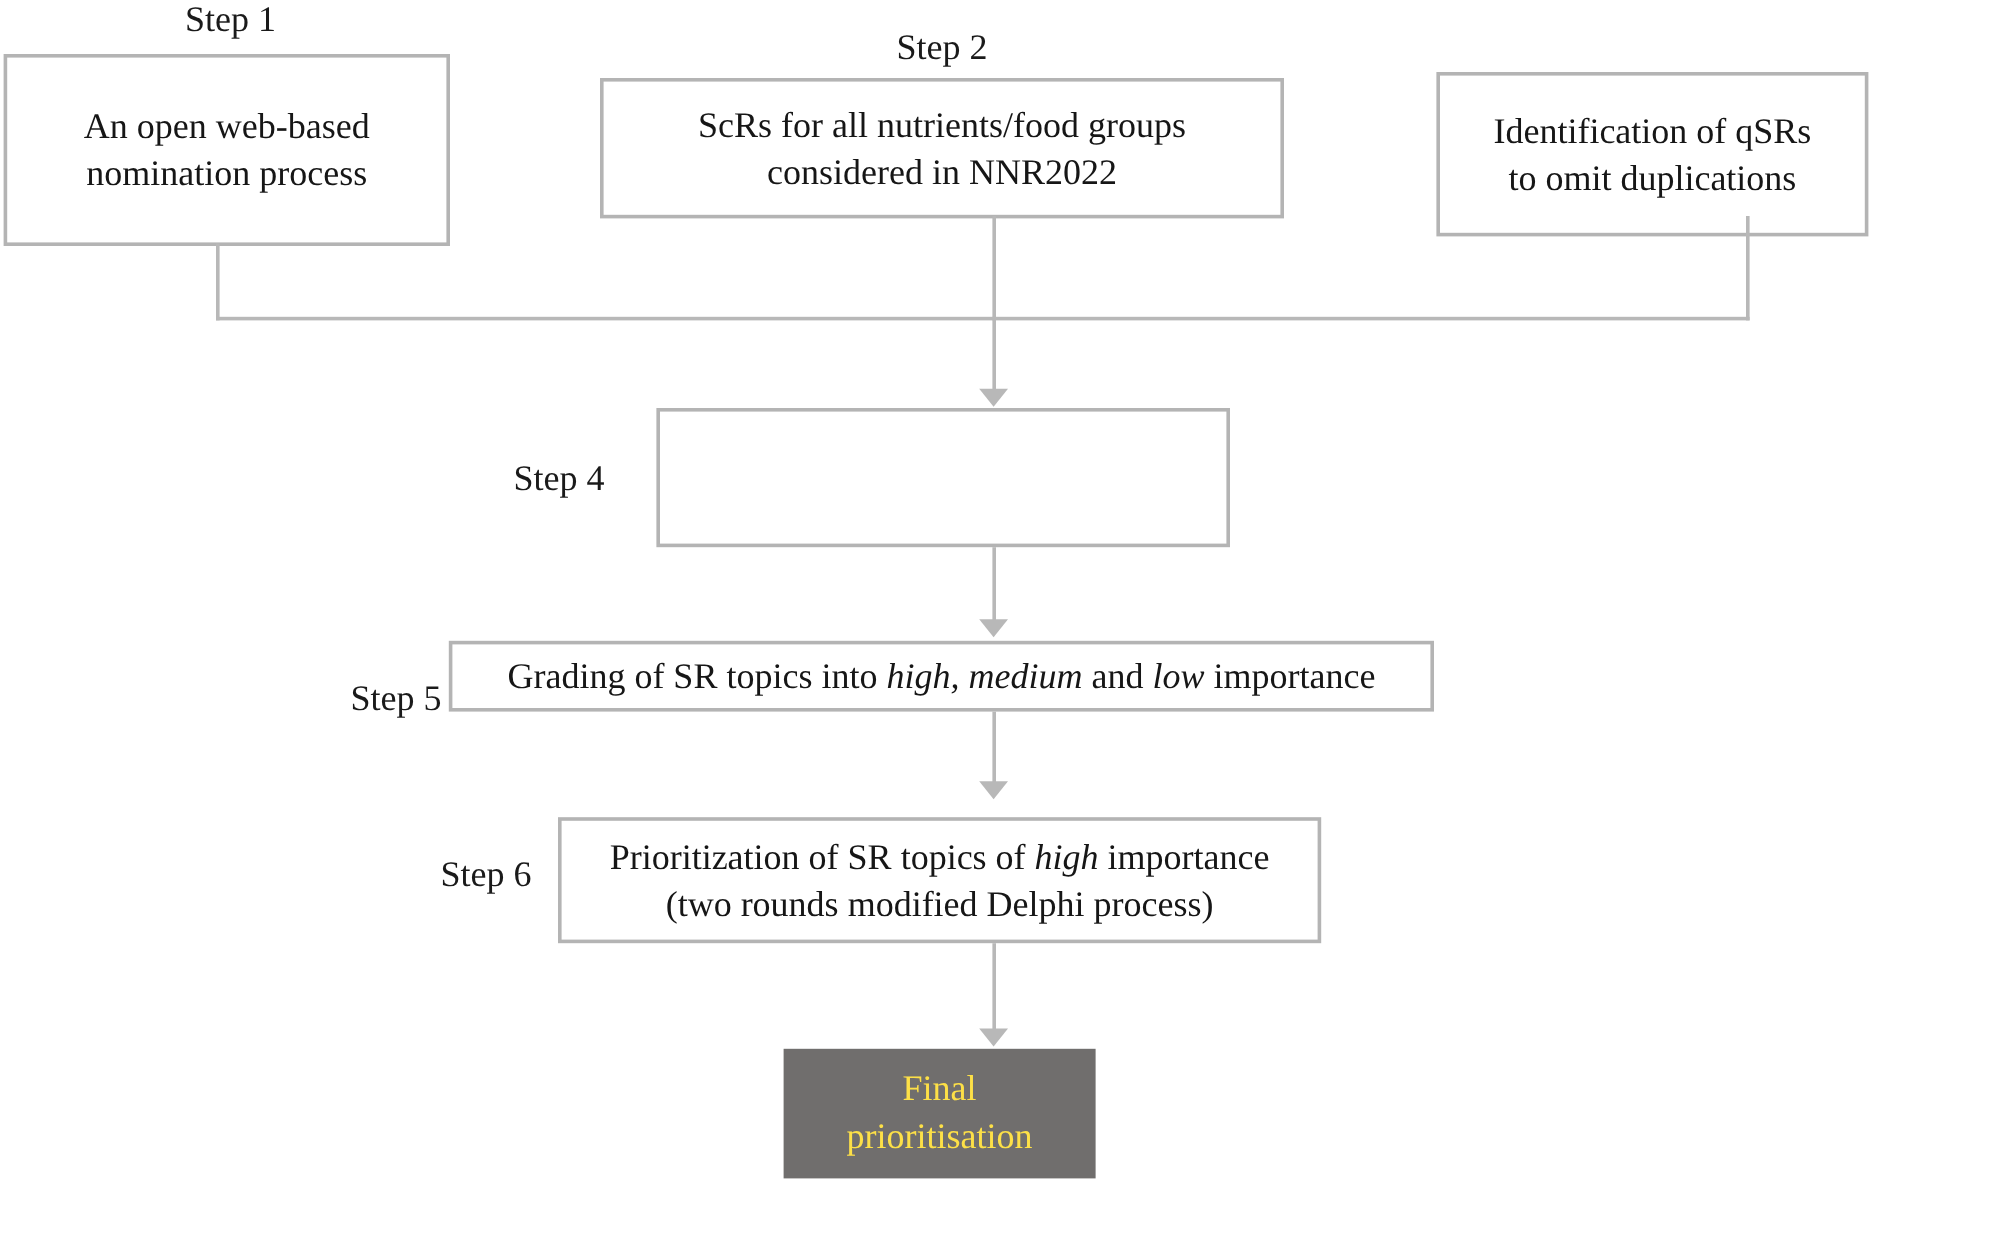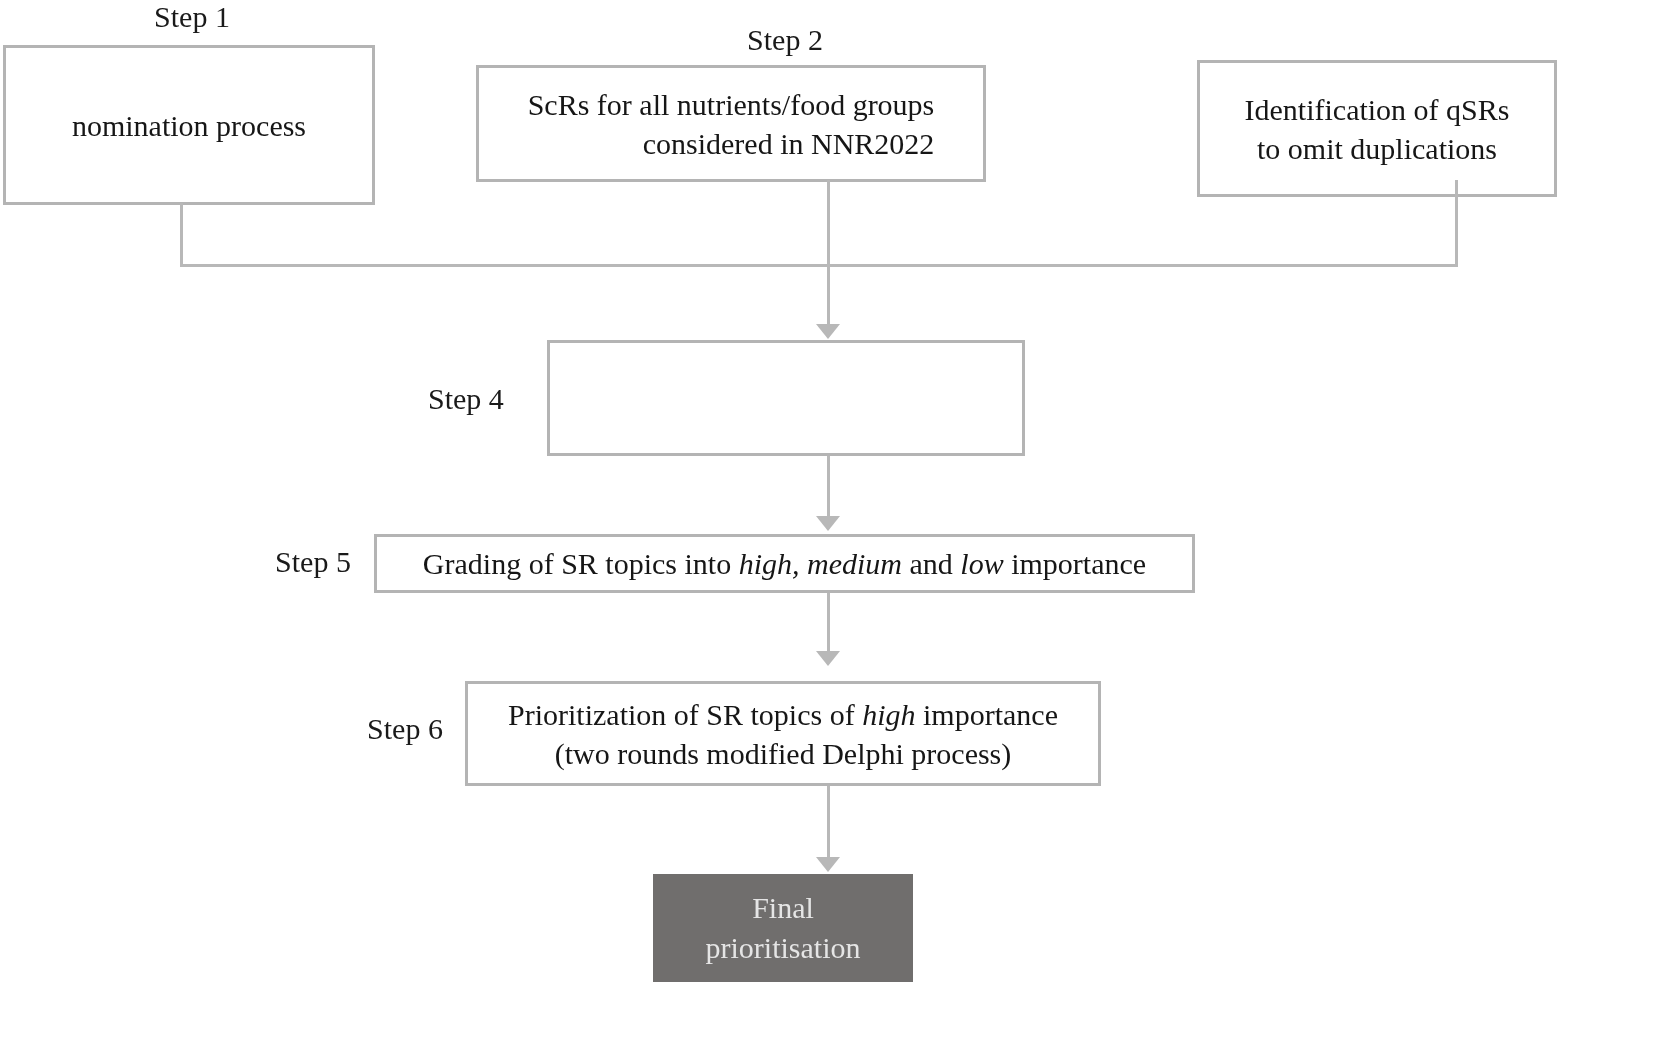--- a/index.html
+++ b/index.html
@@ -42,21 +42,21 @@
     font-size: 30px;
     line-height: 1.30;
     color: #161616;
     padding: 0 10px;
   }
   .box.final {
     background: #706e6d;
     border: none;
   }
   .box.final .txt {
-    color: #e5e5e5;
+    color: #fde047;
     line-height: 1.32;
   }
   .it { font-style: italic; }
 
   
   .vline {
     position: absolute;
     width: 3px;
     background: #b8b8b8;
   }
@@ -76,27 +76,28 @@
 </style>
 </head>
 <body>
 
 <div id="canvas">
 
   <div class="step-label" style="left:132px; top:0px; width:120px; text-align:center;">Step 1</div>
 
   <div class="box" style="left:3px; top:45px; width:372px; height:160px;">
     <div class="txt">
+      <div>An open web-based</div>
       <div>nomination process</div>
     </div>
   </div>
 
   <div class="step-label" style="left:725px; top:23px; width:120px; text-align:center;">Step 2</div>
 
-  <div class="box" style="left:476px; top:65px; width:510px; height:117px;text-align:right;">
+  <div class="box" style="left:500px; top:65px; width:570px; height:117px;">
     <div class="txt">
       <div>ScRs for all nutrients/food groups</div>
       <div>considered in NNR2022</div>
     </div>
   </div>
 
   <div class="step-label" style="left:1317px; top:20px; width:120px; text-align:right;margin-top:48px;">Step 3</div>
 
   <div class="box" style="left:1197px; top:60px; width:360px; height:137px;">
     <div class="txt">
@@ -119,21 +120,21 @@
   <div class="step-label" style="left:428px; top:382px; width:110px; text-align:left;">Step 4</div>
 
   <div class="box" style="left:547px; top:340px; width:478px; height:116px;">
     <div class="txt">
     </div>
   </div>
 
   <div class="vline" style="left:827px; top:456px; height:62px;"></div>
   <div class="arrowhead" style="left:816px; top:516px;"></div>
 
-  <div class="step-label" style="left:258px; top:545px; width:110px; text-align:center;">Step 5</div>
+  <div class="step-label" style="left:258px; top:566px; width:110px; text-align:right;">Step 5</div>
 
   <div class="box" style="left:374px; top:534px; width:821px; height:59px;">
     <div class="txt">
       <span>Grading of SR topics into </span><span class="it">high, medium</span><span> and </span><span class="it">low</span><span> importance</span>
     </div>
   </div>
 
   <div class="vline" style="left:827px; top:593px; height:60px;"></div>
   <div class="arrowhead" style="left:816px; top:651px;"></div>
 

